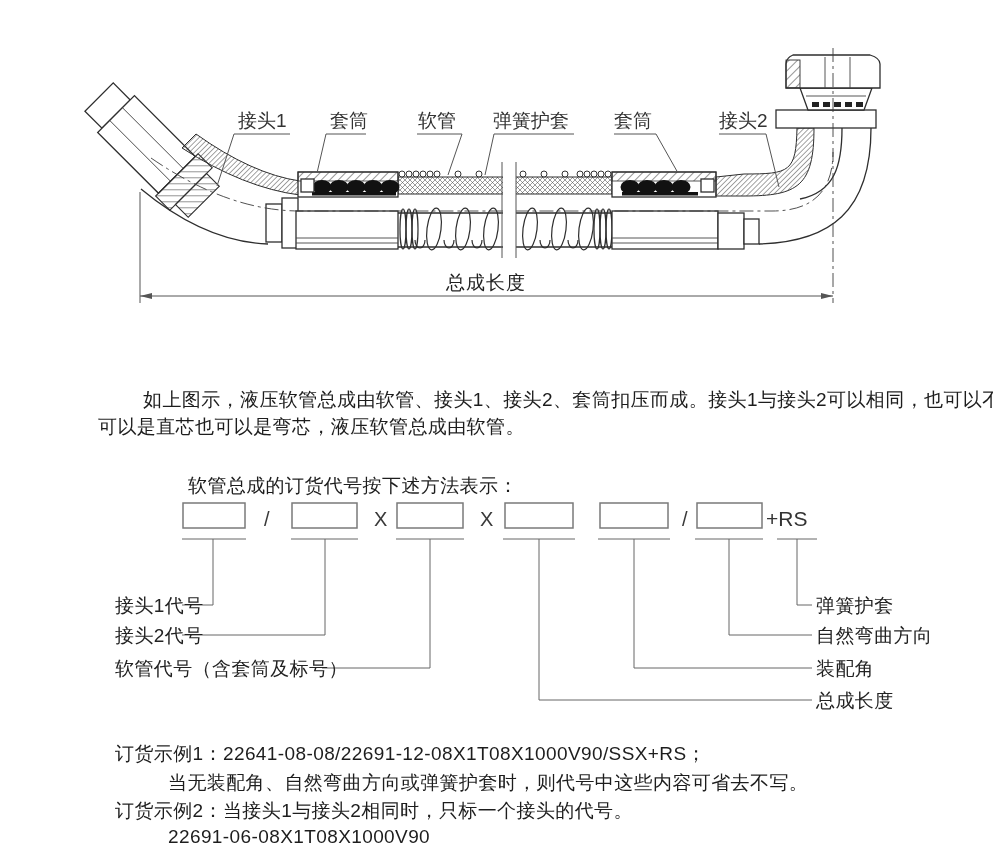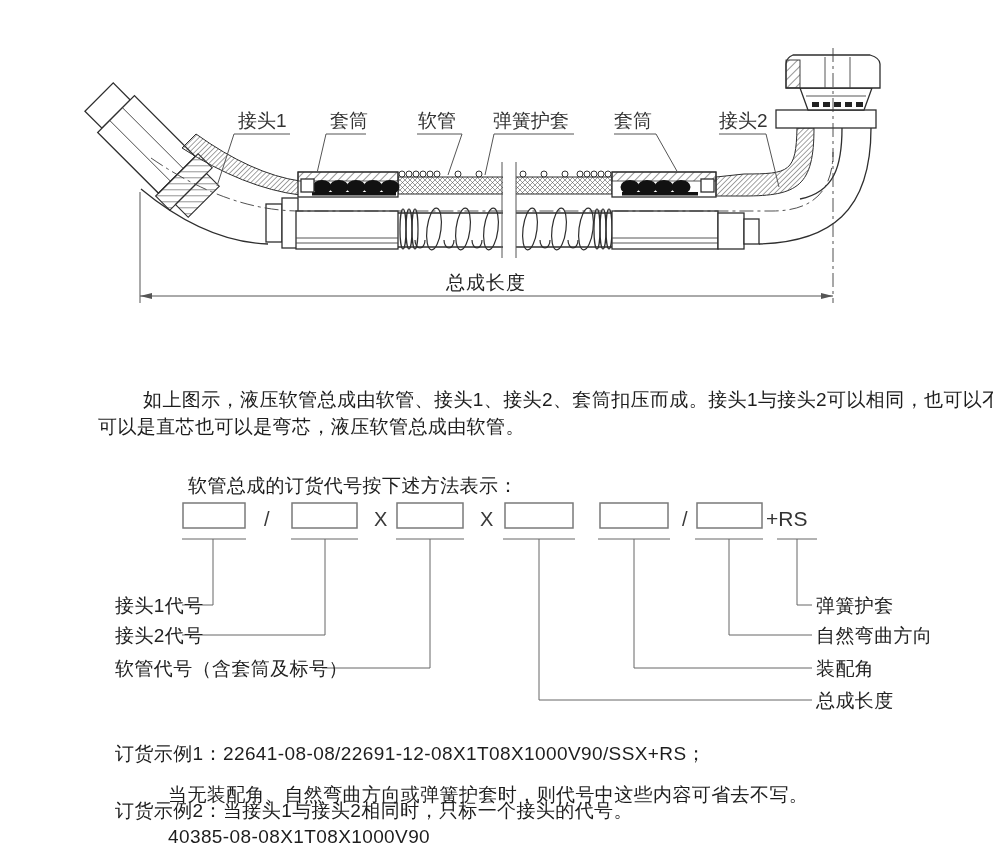--- a/index.html
+++ b/index.html
@@ -230,15 +230,15 @@
   <text class="callout-label" x="115" y="117">接头1代号</text>
   <text class="callout-label" x="115" y="147">接头2代号</text>
   <text class="callout-label" x="115" y="180">软管代号（含套筒及标号）</text>
   <text class="callout-label" x="816" y="117">弹簧护套</text>
   <text class="callout-label" x="816" y="147">自然弯曲方向</text>
   <text class="callout-label" x="816" y="180">装配角</text>
   <text class="callout-label" x="816" y="212">总成长度</text>
 </svg>
 
 <div class="abs body-text" style="left:115px;top:741px;text-align:center;">订货示例1：22641-08-08/22691-12-08X1T08X1000V90/SSX+RS；</div>
-<div class="abs body-text" style="left:168px;top:770px;margin-top:12px;">当无装配角、自然弯曲方向或弹簧护套时，则代号中这些内容可省去不写。</div>
+<div class="abs body-text" style="left:168px;top:770px;">当无装配角、自然弯曲方向或弹簧护套时，则代号中这些内容可省去不写。</div>
 <div class="abs body-text" style="left:115px;top:798px;">订货示例2：当接头1与接头2相同时，只标一个接头的代号。</div>
-<div class="abs body-text" style="left:168px;top:826px;">40385-08-08X1T08X1000V90</div>
+<div class="abs body-text" style="left:168px;top:826px;">22691-06-08X1T08X1000V90</div>
 
 </body></html>

